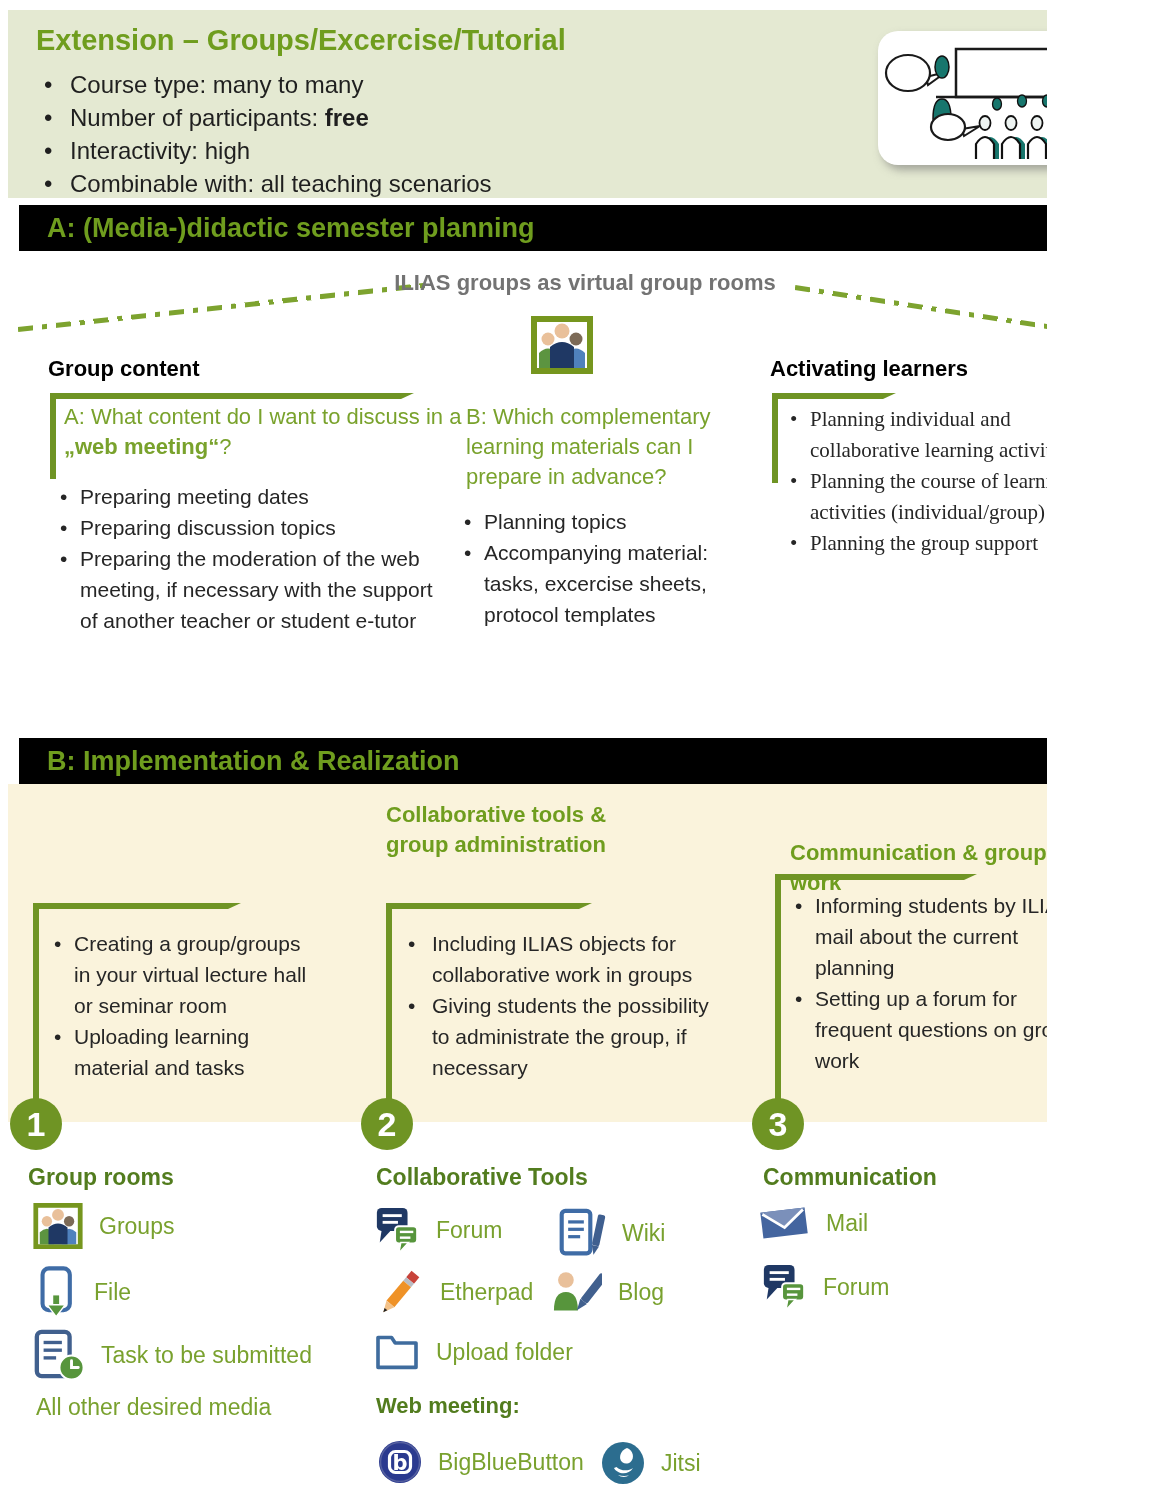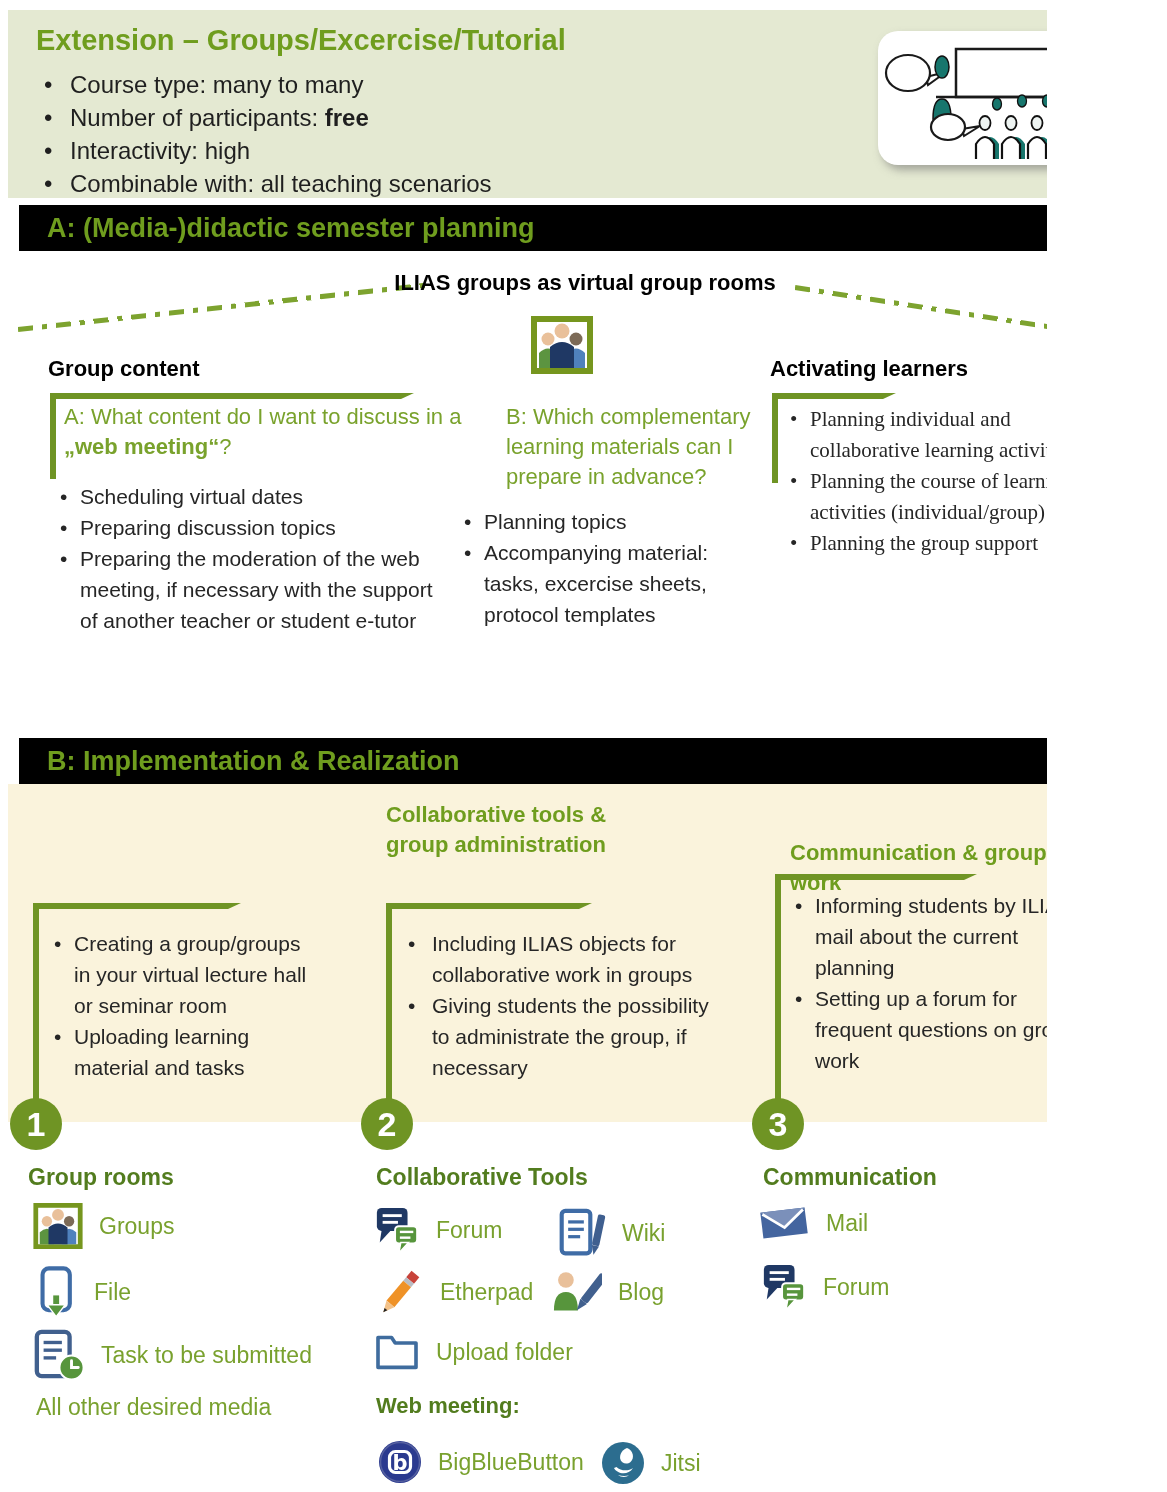--- a/index.html
+++ b/index.html
@@ -21,21 +21,21 @@
        font-weight:bold;line-height:46px;padding-left:28px;box-sizing:border-box;}
   #bar-a{top:205px;}
   #bar-b{top:738px;}
 
   
   .dash{height:5px;background:repeating-linear-gradient(to right,#7da32f 0 15px,transparent 15px 24px,
         #7da32f 24px 29px,transparent 29px 38px);transform-origin:left center;}
   #dash-l{left:18px;top:327px;width:410px;transform:rotate(-6.2deg);}
   #dash-r{left:795px;top:285px;width:358px;transform:rotate(8.8deg);}
 
-  #a-center{left:300px;top:270px;width:570px;text-align:center;font-size:22px;font-weight:bold;color:#000000;}
+  #a-center{left:300px;top:270px;width:570px;text-align:center;font-size:22px;font-weight:bold;color:#737373;}
   #a-badge{left:531px;top:316px;width:62px;height:58px;}
 
   
   .bracket{border-left:6px solid #6f9424;}
   .bracket .btop{position:absolute;left:-6px;top:0;height:6px;background:#6f9424;
                  clip-path:polygon(0 0,100% 0,calc(100% - 13px) 100%,0 100%);}
   #a-br1{left:50px;top:393px;width:358px;height:86px;}
   #a-br1 .btop{width:364px;}
   #a-br3{left:772px;top:393px;width:118px;height:90px;}
   #a-br3 .btop{width:124px;}
@@ -45,21 +45,21 @@
   #b-br2 .btop{width:206px;}
   #b-br3{left:775px;top:874px;width:196px;height:226px;}
   #b-br3 .btop{width:202px;}
 
   .colhead{font-size:22px;font-weight:bold;color:#000000;}
   #a-col1-head{left:48px;top:356px;}
   #a-col3-head{left:770px;top:356px;}
 
   .question{font-size:22px;line-height:30px;color:#79a22c;}
   #a-q1{left:64px;top:402px;width:398px;}
-  #a-q2{left:466px;top:402px;width:282px;margin-left:40px;}
+  #a-q2{left:466px;top:402px;width:282px;}
 
   .blist{list-style:none;margin:0;padding:0;font-size:21px;line-height:31px;color:#262626;}
   .blist li{position:relative;padding-left:22px;}
   .blist li::before{content:"•";position:absolute;left:2px;}
   #a-ul1{left:58px;top:481px;width:375px;}
   #a-ul2{left:462px;top:506px;width:292px;}
   #a-ul3{left:788px;top:404px;width:300px;font-family:Liberation Serif, serif;}
 
   
   #cream{left:8px;top:784px;width:1127px;height:338px;background:#faf3dc;}
@@ -186,21 +186,21 @@
   </div>
 
   <div id="a-col1-head" class="abs colhead">Group content</div>
   <div id="a-br1" class="abs bracket">
       <div class="btop"></div>
     </div>
   <div id="a-q1" class="abs question">
     <span>A: What content do I want to discuss in a </span><b>„web meeting“</b><span>?</span>
   </div>
   <ul id="a-ul1" class="abs blist">
-    <li>Scheduling virtual dates</li>
+    <li>Preparing meeting dates</li>
     <li>Preparing discussion topics</li>
     <li>Preparing the moderation of the web meeting, if necessary with the support of another teacher or student e-tutor</li>
   </ul>
 
   <div id="a-q2" class="abs question">B: Which complementary learning materials can I prepare in advance?</div>
   <ul id="a-ul2" class="abs blist">
     <li>Planning topics</li>
     <li>Accompanying material: tasks, excercise sheets, protocol templates</li>
   </ul>
 

